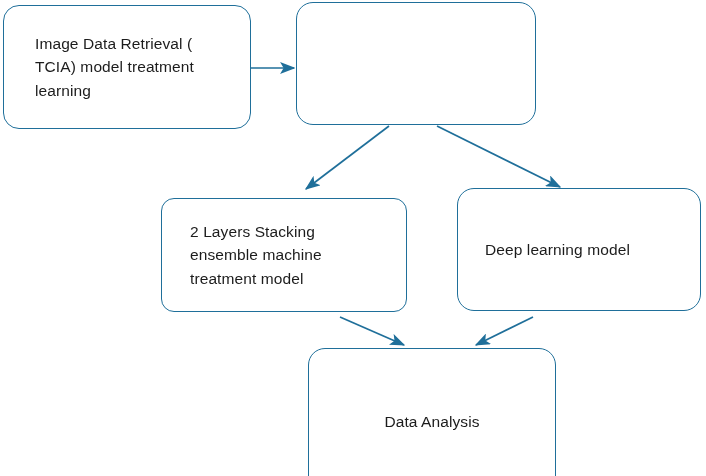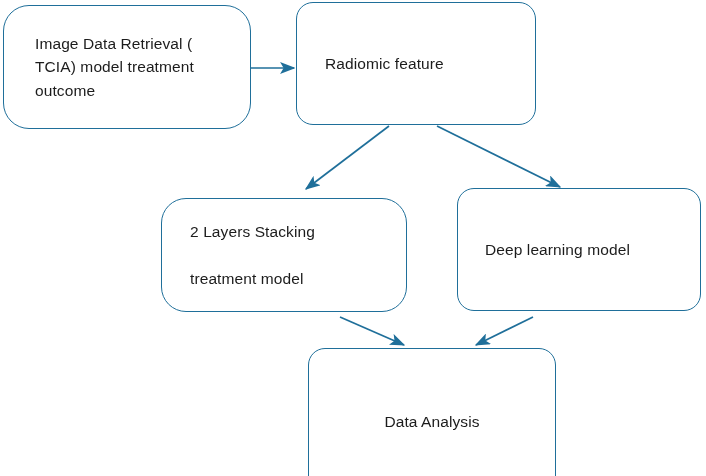--- a/index.html
+++ b/index.html
@@ -28,33 +28,33 @@
   .node .node-text {
     font-size: 15.5px;
     line-height: 1.52;
     letter-spacing: 0.1px;
     color: #1c1c1c;
     display: block;
   }
   
   #node-image-retrieval {
     left: 3px; top: 5px; width: 248px; height: 124px;
-    border-radius: 26px;
+    border-radius: 16px;
   }
   #node-image-retrieval .node-text { padding-left: 31px; padding-right: 10px; }
 
   #node-radiomic {
     left: 296px; top: 2px; width: 240px; height: 123px;
     border-radius: 17px;
   }
   #node-radiomic .node-text { padding-left: 28px; padding-right: 8px; }
 
   #node-stacking {
     left: 161px; top: 198px; width: 246px; height: 114px;
-    border-radius: 25px;
+    border-radius: 13px;
   }
   #node-stacking .node-text { padding-left: 28px; padding-right: 8px; }
 
   #node-deep-learning {
     left: 457px; top: 188px; width: 244px; height: 123px;
     border-radius: 17px;
   }
   #node-deep-learning .node-text { padding-left: 27px; padding-right: 8px; }
 
   #node-data-analysis {
@@ -93,29 +93,29 @@
     <line x1="389" y1="126" x2="306" y2="189" stroke="#1f6f9a" stroke-width="1.7" marker-end="url(#arrowhead)"></line>
 
     <line x1="437" y1="126" x2="560" y2="187" stroke="#1f6f9a" stroke-width="1.7" marker-end="url(#arrowhead)"></line>
 
     <line x1="340" y1="317" x2="404" y2="345" stroke="#1f6f9a" stroke-width="1.7" marker-end="url(#arrowhead)"></line>
 
     <line x1="533" y1="317" x2="476" y2="345" stroke="#1f6f9a" stroke-width="1.7" marker-end="url(#arrowhead)"></line>
   </svg>
 
   <div class="node" id="node-image-retrieval">
-    <span class="node-text"><span>Image Data Retrieval (</span><br><span>TCIA) model treatment</span><br><span>outcome</span></span>
+    <span class="node-text"><span>Image Data Retrieval (</span><br><span>TCIA) model treatment</span><br><span>learning</span></span>
   </div>
 
   <div class="node" id="node-radiomic">
-    <span class="node-text"><span>Radiomic feature</span><br></span>
+    <span class="node-text"><br></span>
   </div>
 
   <div class="node" id="node-stacking">
-    <span class="node-text"><span>2 Layers Stacking</span><br><br><span>treatment model</span></span>
+    <span class="node-text"><span>2 Layers Stacking</span><br><span>ensemble machine</span><br><span>treatment model</span></span>
   </div>
 
   <div class="node" id="node-deep-learning">
     <span class="node-text"><span>Deep learning model</span></span>
   </div>
 
   <div class="node" id="node-data-analysis">
     <span class="node-text"><span>Data Analysis</span></span>
   </div>
 

